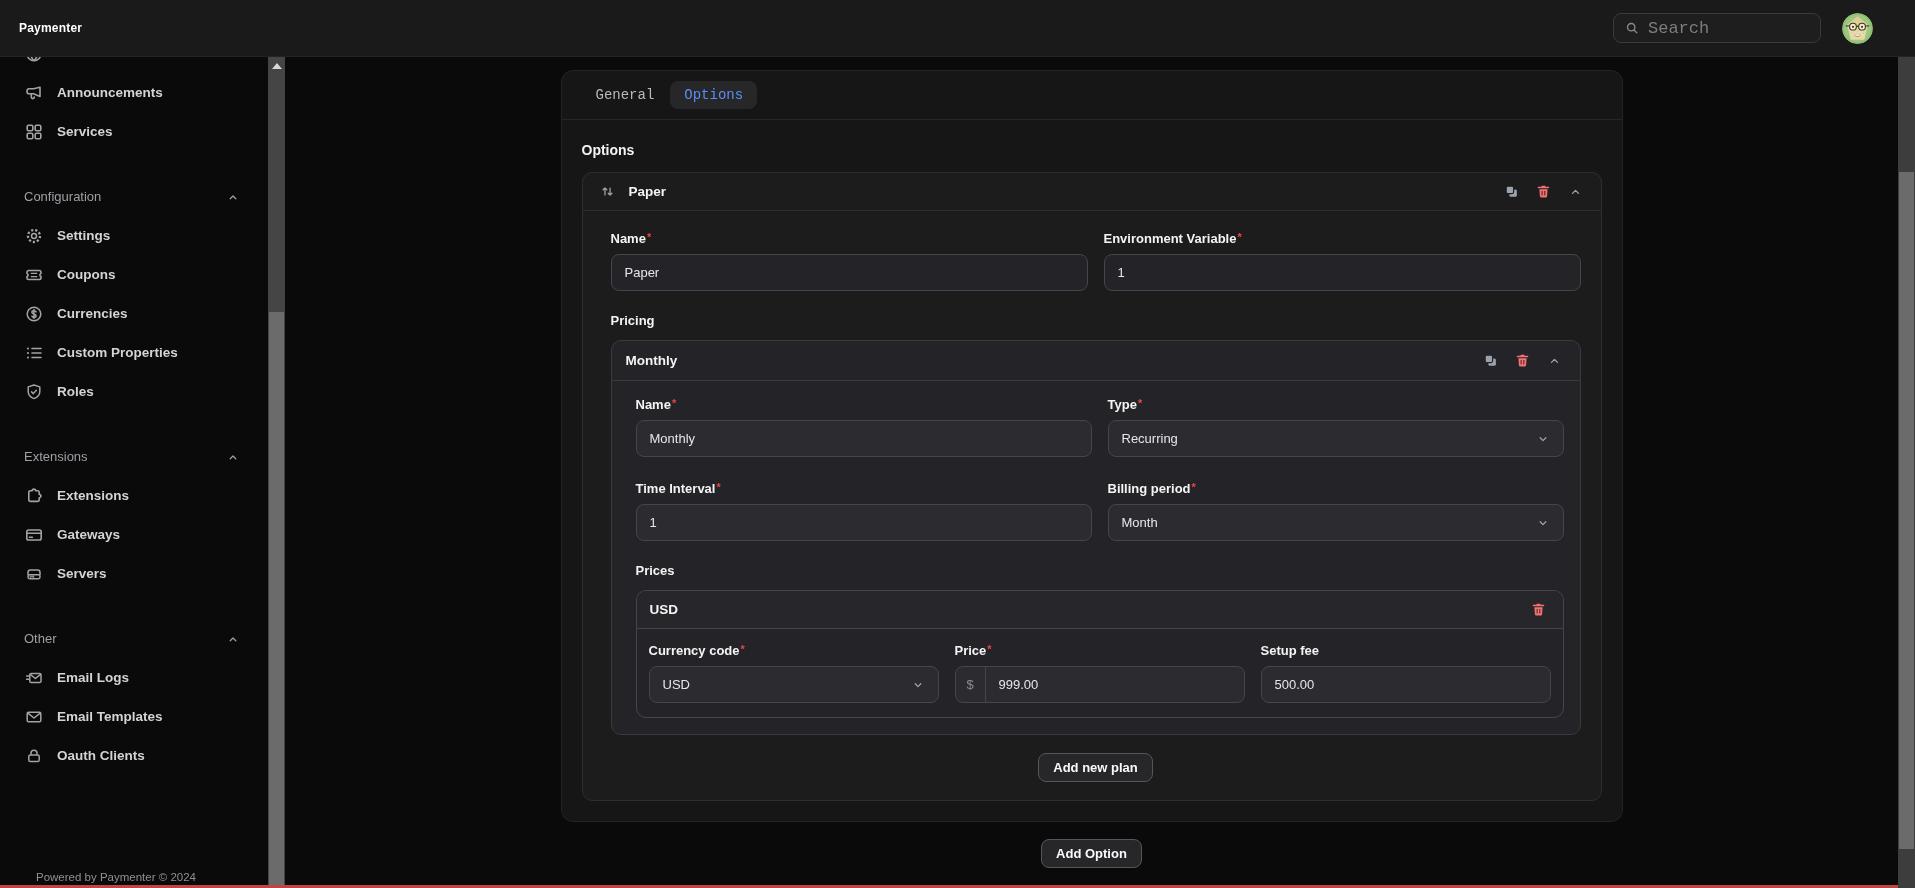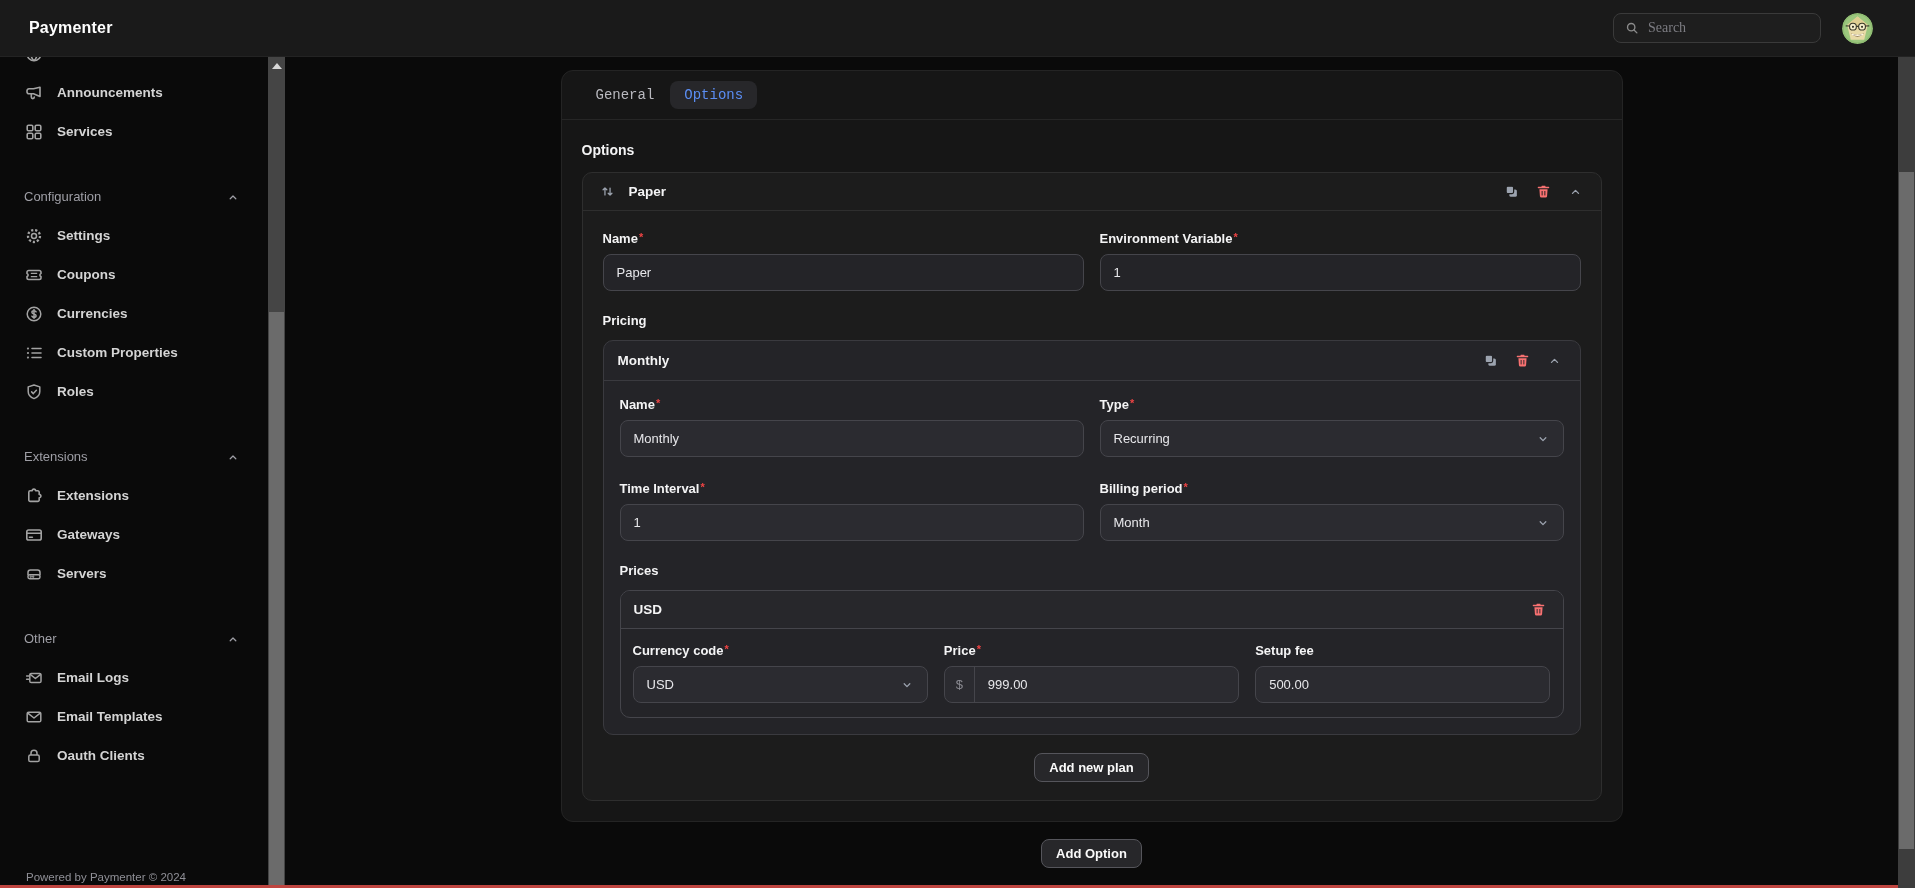--- a/index.html
+++ b/index.html
@@ -2,38 +2,38 @@
 <html><head>
 <meta charset="utf-8">
 <style>
   * { margin:0; padding:0; box-sizing:border-box; }
   html,body { background:#000; }
   body { font-family:"Liberation Sans", sans-serif; }
   .app { position:relative; width:1915px; height:888px; background:#0a0a0a; overflow:hidden; color:#e5e5e5; }
 
   
   .topbar { position:absolute; top:0; left:0; width:1915px; height:57px; background:#1a1a1a; border-bottom:1px solid #232323; display:flex; align-items:center; z-index:5; }
-  .brand { margin-left:29px; font-size:16px; font-weight:700; color:#fff; letter-spacing:.2px; }
+  .brand { margin-left:19px; font-size:12px; font-weight:700; color:#fff; letter-spacing:.2px; }
   .topbar-spacer { flex:1; }
   .searchbox { width:208px; height:30px; background:#1e1e1e; border:1px solid #3a3a3a; border-radius:8px; display:flex; align-items:center; padding:0 10px; gap:8px; margin-right:21px; }
   .searchbox svg { flex:none; color:#8b8b8b; }
-  .searchbox input { flex:1; min-width:0; background:transparent; border:none; outline:none; color:#f97316; font-size:14px; font-family:Liberation Serif, serif; }
+  .searchbox input { flex:1; min-width:0; background:transparent; border:none; outline:none; color:#f97316; font-size:17px; font-family:Liberation Mono, monospace; }
   .searchbox input::placeholder { color:#7c7c82; }
   .avatar { width:31px; height:31px; border-radius:50%; overflow:hidden; margin-right:42px; flex:none; cursor:pointer; }
 
   
   .sidebar { position:absolute; left:0; top:57px; bottom:0; width:268px; background:#0a0a0a; overflow:hidden; }
   .side-row { height:39px; display:flex; align-items:center; padding:0 14px 0 24px; gap:13px; color:#d4d4d4; font-size:13.5px; font-weight:600; cursor:pointer; }
   .side-row .ic { width:20px; height:20px; color:#a3a3a3; flex:none; display:flex; align-items:center; justify-content:center; }
   .side-row.cut { margin-top:-23px; }
   .side-head { height:39px; margin-top:26px; display:flex; align-items:center; justify-content:space-between; padding:0 28px 0 24px; color:#9f9fa6; font-size:13px; font-weight:500; cursor:pointer; }
   .side-head .ic { color:#9f9fa6; width:14px; height:14px; }
   .side-row.active { background:#1f1f1f; border-radius:8px; margin:0 14px 0 13px; padding-left:11px; }
   .side-row.active, .side-row.active .ic { color:#3b82f6; }
-  .side-footer { position:absolute; left:26px; bottom:5px; font-size:11.5px; color:#8f8f96; }
+  .side-footer { position:absolute; left:36px; bottom:5px; font-size:11.5px; color:#8f8f96; }
 
   
   .sb { position:absolute; background:#3d3d3d; }
   .sb-left { left:268px; top:57px; bottom:0; width:17px; background:#454545; }
   .sb-right { right:0; top:0; width:17px; height:888px; }
   .sb .thumb { position:absolute; left:1px; right:1px; background:#6b6b6b; }
   .sb-left .thumb { top:255px; bottom:2px; }
   .sb-right .thumb { top:172px; height:677px; }
   .sb .arrow-up { position:absolute; top:6px; left:50%; transform:translateX(-50%); width:0; height:0; border-left:5px solid transparent; border-right:5px solid transparent; border-bottom:6px solid #d8d8d8; cursor:pointer; }
 
@@ -47,21 +47,21 @@
   .tab.active { background:#27272a; color:#5b8ef4; }
   .panel-body { padding:22px 20px 20px; }
   .section-label { font-size:14px; font-weight:700; color:#f4f4f5; margin-bottom:14px; }
 
   .card { background:#1c1c1c; border:1px solid #2e2e2e; border-radius:10px; --inputbg:#242428; }
   .card-header { height:38px; display:flex; align-items:center; gap:10px; padding:0 14px; border-bottom:1px solid #2e2e2e; }
   .card-title { font-size:13.5px; font-weight:700; color:#f4f4f5; }
   .hspacer { flex:1; }
   .icon-btn { width:22px; height:22px; display:flex; align-items:center; justify-content:center; cursor:pointer; color:#9ca3af; }
   .icon-btn.danger { color:#f87171; }
-  .card-body { padding:20px 20px 18px; }
+  .card-body { padding:20px 20px 18px;margin-left:8px; }
 
   .plan-card { background:#242428; border:1px solid #3a3a3f; border-radius:10px; margin-top:12px; --inputbg:#2b2b30; }
   .plan-card .card-header { border-bottom:1px solid #3a3a3f; height:40px; }
   .plan-card .card-body { padding:16px 16px 16px; }
 
   .grid2 { display:flex; gap:16px; }
   .grid2 > .field { flex:1; min-width:0; }
   .grid3 { display:flex; gap:16px; }
   .grid3 > .field { flex:1; min-width:0; }
   .field-label { font-size:13px; font-weight:700; color:#f4f4f5; margin-bottom:8px; }

